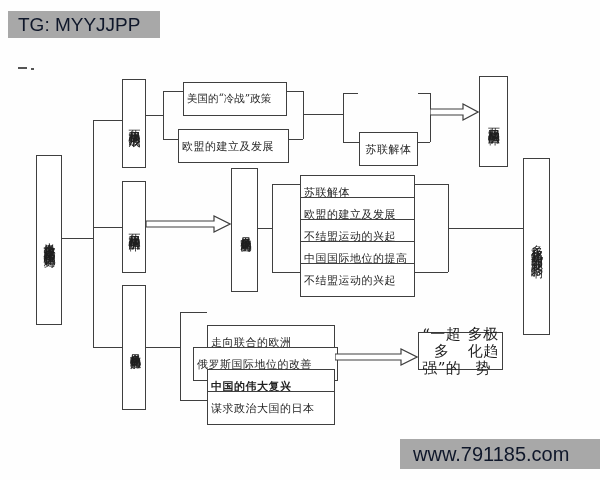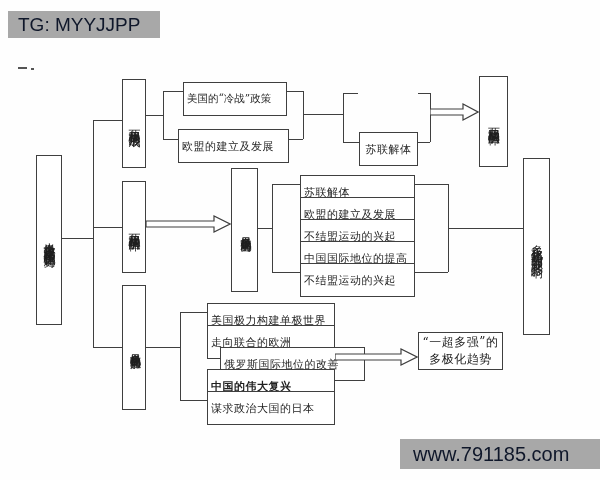--- a/index.html
+++ b/index.html
@@ -9,21 +9,21 @@
          font-family:"Liberation Sans",sans-serif;}
   .box{position:absolute;box-sizing:border-box;border:1px solid #3f3f3f;background:#fff;
        display:flex;align-items:center;}
   .hbox{font-size:11px;letter-spacing:0.5px;padding:16px 3px;white-space:nowrap;
         justify-content:flex-start;overflow:hidden;}
   .vbox{writing-mode:vertical-rl;text-orientation:upright;justify-content:center;
         font-size:12px;letter-spacing:1px;text-align:center;}
   .vbox.small{font-size:11px;letter-spacing:0.5px;}
   .ln{position:absolute;background:#3f3f3f;}
   .arrow{position:absolute;}
-  .jbox{flex-direction:column;justify-content:center;font-size:12px;line-height:17px;
+  .jbox{flex-direction:row;justify-content:center;font-size:15px;line-height:17px;
         letter-spacing:0.5px;text-align:center;}
   .artifact{position:absolute;background:#555;}
 </style>
 </head>
 <body>
 
 <div id="canvas">
 
   <div class="badge" style="left:8px;top:11px;width:142px;height:27px;padding-left:10px;font-size:19px;">TG: MYYJJPP</div>
   <div class="badge" style="left:400px;top:439px;width:200px;height:30px;padding-left:13px;font-size:20px;">www.791185.com</div>
@@ -47,23 +47,22 @@
   <div class="box vbox small" style="left:231px;top:168px;width:27px;height:124px;">世界多极化趋势的出现</div>
 
   <div class="box hbox" style="left:300px;top:175px;width:115px;height:18px;">苏联解体</div>
   <div class="box hbox" style="left:300px;top:197px;width:115px;height:18px;">欧盟的建立及发展</div>
   <div class="box hbox" style="left:300px;top:219px;width:115px;height:18px;">不结盟运动的兴起</div>
   <div class="box hbox" style="left:300px;top:241px;width:115px;height:18px;">中国国际地位的提高</div>
   <div class="box hbox" style="left:300px;top:263px;width:115px;height:18px;">不结盟运动的兴起</div>
 
   <div class="box vbox" style="left:523px;top:158px;width:27px;height:177px;letter-spacing:2px;">多极化趋势的加强及其影响</div>
 
-  <div class="box hbox" style="left:207px;top:303px;width:128px;height:19px;">美国极力构建单极世界</div>
   <div class="box hbox" style="left:207px;top:325px;width:128px;height:34px;">走向联合的欧洲</div>
-  <div class="box hbox" style="left:220px;top:347px;width:145px;height:20px;">俄罗斯国际地位的改善</div>
+  <div class="box hbox" style="left:193px;top:347px;width:145px;height:20px;">俄罗斯国际地位的改善</div>
   <div class="box hbox" style="left:207px;top:369px;width:128px;height:19px;font-weight:bold;">中国的伟大复兴</div>
   <div class="box hbox" style="left:207px;top:391px;width:128px;height:19px;">谋求政治大国的日本</div>
 
   <div class="box jbox" style="left:418px;top:332px;width:85px;height:38px;">
     <span>“一超多强”的</span>
     <span>多极化趋势</span>
   </div>
 
   <div class="ln" style="left:62px;top:238px;width:31px;height:1px;"></div>
   <div class="ln" style="left:93px;top:120px;width:1px;height:227px;"></div>

